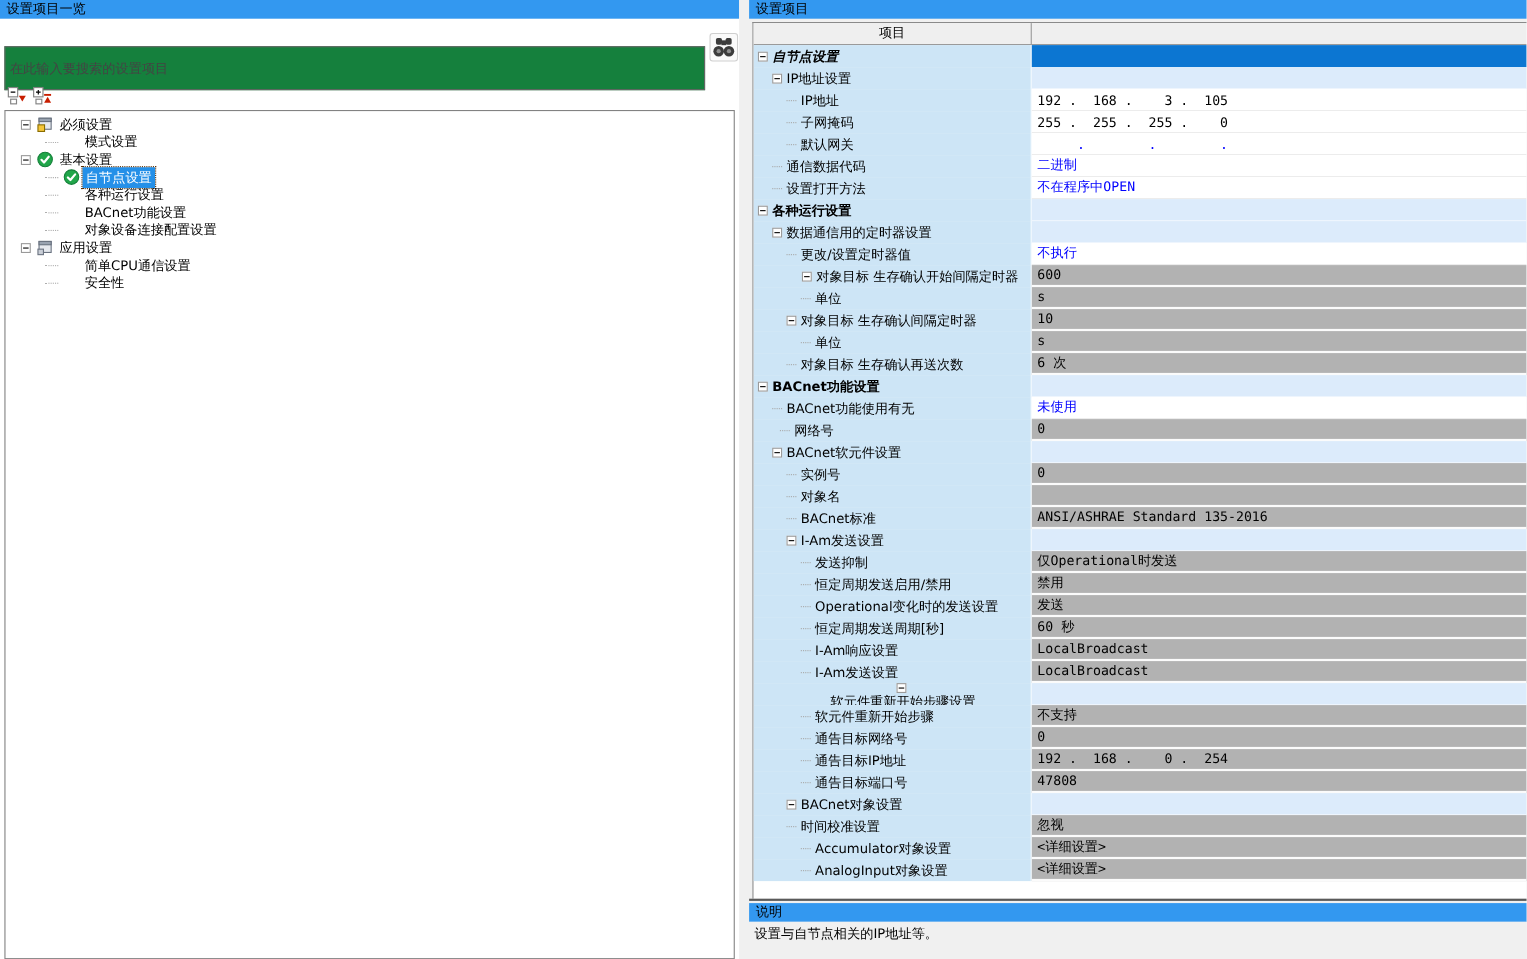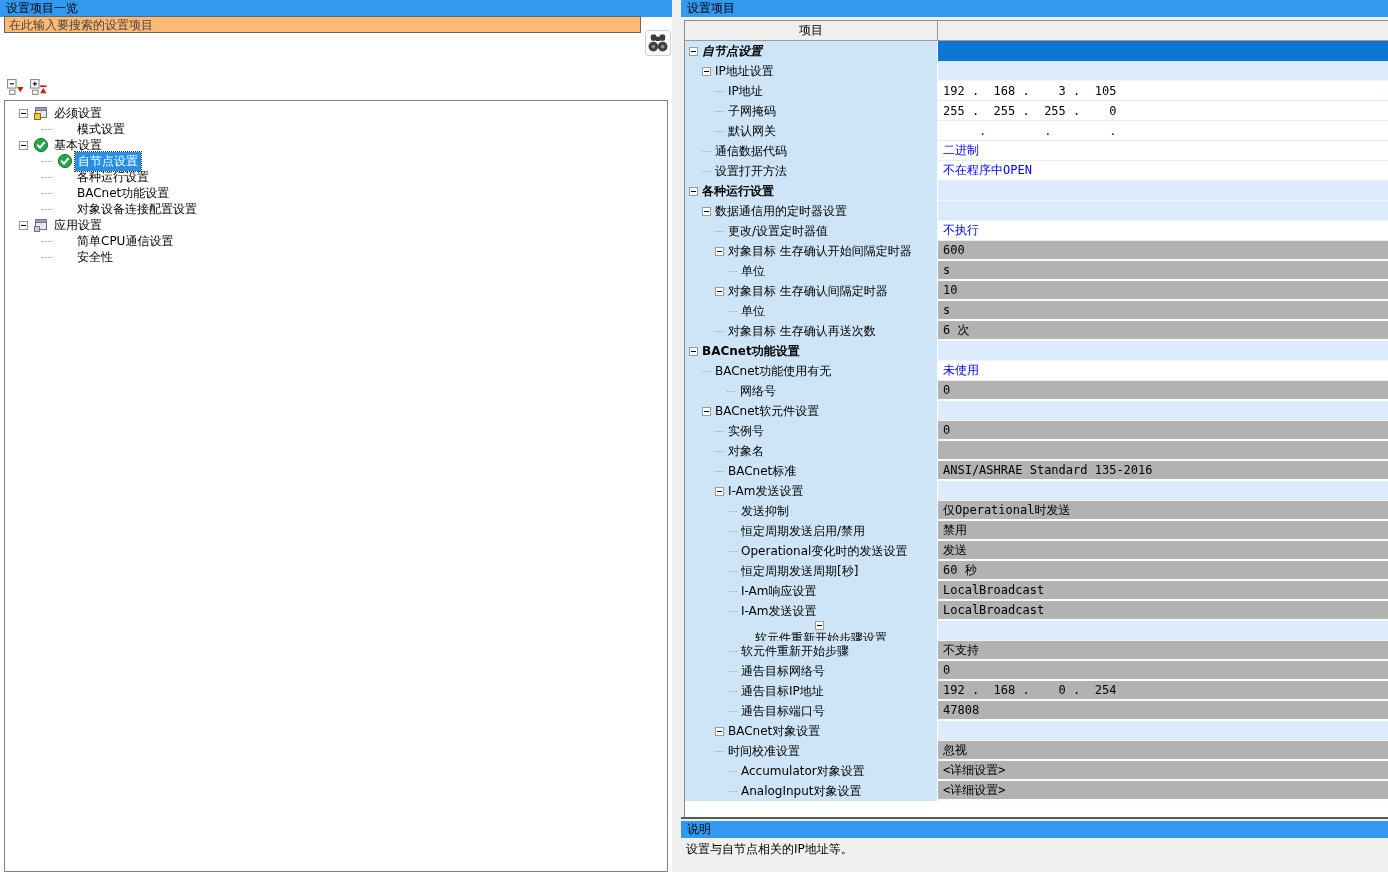--- a/index.html
+++ b/index.html
@@ -2,22 +2,22 @@
 <html><head>
 <meta charset="utf-8">
 <style>
   html,body{margin:0;padding:0;}
   .screen{position:relative;width:1388px;height:872px;background:#f0f0f0;overflow:hidden;
           font-family:"DejaVu Sans",sans-serif;font-size:12px;color:#000;}
   .panel-title{height:17px;line-height:17px;background:#3398f0;color:#000000;padding-left:6px;box-sizing:border-box;}
 
   
   .left-panel{position:absolute;left:0;top:0;width:672px;height:872px;background:#ffffff;}
-  .search-input{position:absolute;left:4px;top:16px;width:637px;height:17px;box-sizing:border-box;
-                border:1px solid #646464;padding:0 4px;font:12px "DejaVu Sans",sans-serif;background:#fdba74;}
+  .search-input{position:absolute;left:4px;top:42px;width:637px;height:40px;box-sizing:border-box;
+                border:1px solid #646464;padding:0 4px;font:12px "DejaVu Sans",sans-serif;background:#15803d;}
   .search-input::placeholder{color:#444;opacity:1;}
   .search-btn{position:absolute;left:645px;top:30px;width:26px;height:26px;background:#fafafa;
               border:1px solid #cfcfcf;border-radius:3px;padding:1px;cursor:pointer;}
   .tree-toolbar{position:absolute;left:5px;top:77px;display:flex;gap:5px;}
   .tb-btn{width:18px;height:18px;border:1px solid transparent;background:transparent;padding:0;cursor:pointer;}
   .tree-box{position:absolute;left:4px;top:100px;width:664px;height:772px;box-sizing:border-box;
             border:1px solid #828282;background:#fff;padding-top:4px;overflow:hidden;}
   .t-row{height:16px;display:flex;align-items:center;white-space:nowrap;cursor:default;}
   .t-row.root{padding-left:14px;}
   .t-row.child{padding-left:36px;}
@@ -251,21 +251,21 @@
             <div class="c-val v-group"></div>
           </div>
           <div class="rrow">
             <div class="c-item" style="padding-left: 30px;">
               <span class="r-stub"></span>
               <span class="">更改/设置定时器值</span>
             </div>
             <div class="c-val v-white vblue">不执行</div>
           </div>
           <div class="rrow">
-            <div class="c-item" style="padding-left: 30px;">
+            <div class="c-item" style="padding-left: 44px;">
               <span class="r-exp"></span>
               <span class="">对象目标 生存确认开始间隔定时器</span>
             </div>
             <div class="c-val v-gray">600</div>
           </div>
           <div class="rrow">
             <div class="c-item" style="padding-left: 43px;">
               <span class="r-stub"></span>
               <span class="">单位</span>
             </div>
@@ -300,21 +300,21 @@
             <div class="c-val v-group"></div>
           </div>
           <div class="rrow">
             <div class="c-item" style="padding-left: 17px;">
               <span class="r-stub"></span>
               <span class="">BACnet功能使用有无</span>
             </div>
             <div class="c-val v-white vblue">未使用</div>
           </div>
           <div class="rrow">
-            <div class="c-item" style="padding-left: 42px;">
+            <div class="c-item" style="padding-left: 24px;">
               <span class="r-stub"></span>
               <span class="">网络号</span>
             </div>
             <div class="c-val v-gray">0</div>
           </div>
           <div class="rrow">
             <div class="c-item" style="padding-left: 17px;">
               <span class="r-exp"></span>
               <span class="">BACnet软元件设置</span>
             </div>

